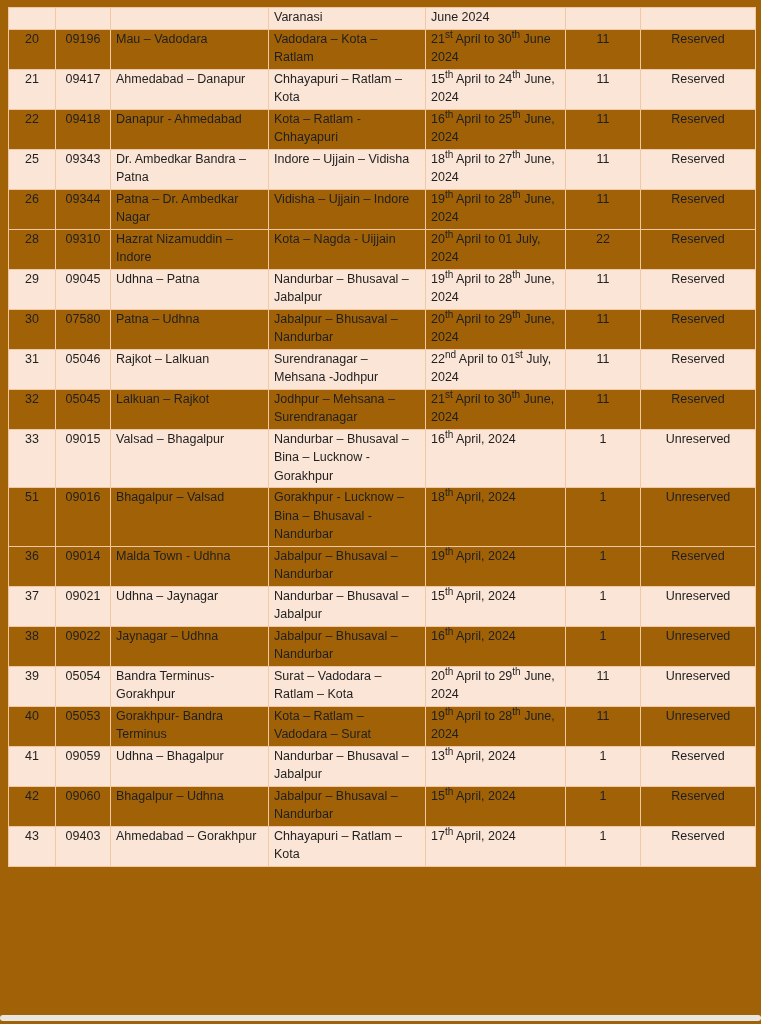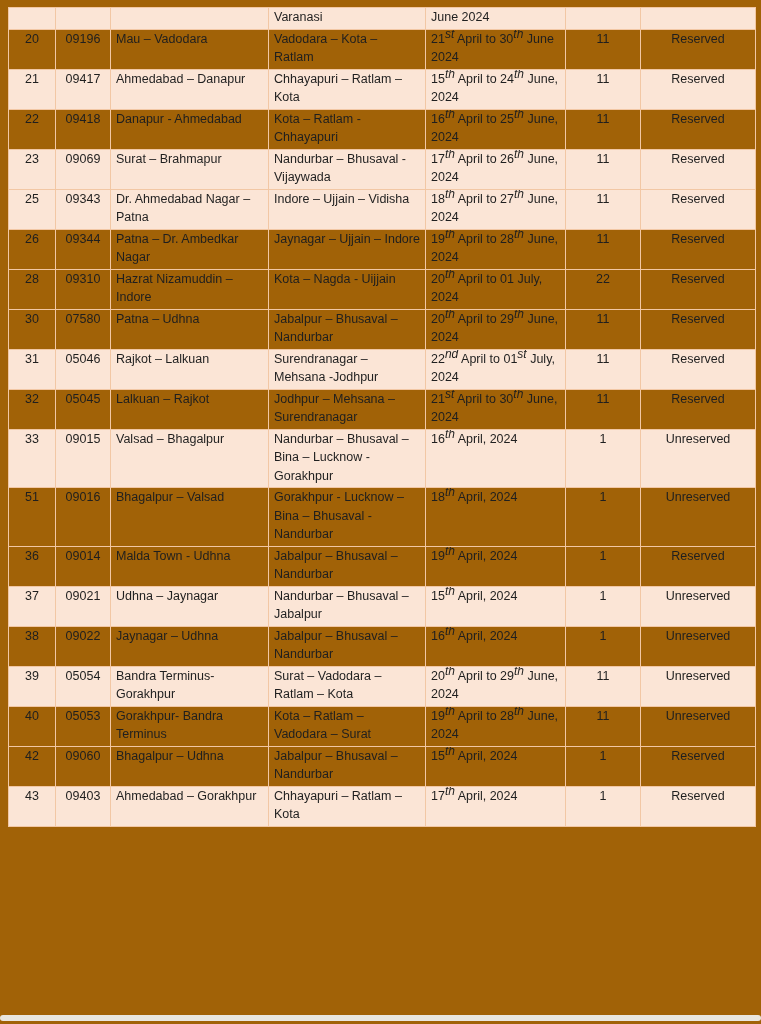--- a/index.html
+++ b/index.html
@@ -30,24 +30,23 @@
     color: #1f1f1f;
     overflow: hidden;
     word-wrap: break-word;
   }
   tr.data-row { height: 38px; }
   tr.cont-row { height: 20px; }
   tr.shaded td { background: #fbe5d6; }
   td.c-center { text-align: center; }
   td.c-left   { text-align: left; }
   td sup {
-    font-size: 12px;
+    font-size: 10px;
     line-height: 0;
     vertical-align: super;
-    font-style: italic;
   }
   .bottom-shadow {
     position: absolute;
     left: 0; top: 1015px;
     width: 761px; height: 6px;
     background: #e9e6df;
     border-radius: 3px;
   }
 </style>
 </head>
@@ -95,55 +94,55 @@
         <tr class="data-row">
           <td class="c-center">22</td>
           <td class="c-center">09418</td>
           <td class="c-left">Danapur - Ahmedabad</td>
           <td class="c-left">Kota – Ratlam - Chhayapuri</td>
           <td class="c-left">16<sup>th</sup> April to 25<sup>th</sup> June, 2024</td>
           <td class="c-center">11</td>
           <td class="c-center">Reserved</td>
         </tr>
         <tr class="data-row shaded">
-          <td class="c-center">23</td>
-          <td class="c-center">09069</td>
-          <td class="c-left">Surat – Brahmapur</td>
-          <td class="c-left">Nandurbar – Bhusaval - Vijaywada</td>
-          <td class="c-left">17<sup>th</sup> April to 26<sup>th</sup> June, 2024</td>
-          <td class="c-center">11</td>
-          <td class="c-center">Reserved</td>
-        </tr>
-        <tr class="data-row shaded">
           <td class="c-center">25</td>
           <td class="c-center">09343</td>
-          <td class="c-left">Dr. Ahmedabad Nagar – Patna</td>
+          <td class="c-left">Dr. Ambedkar Bandra – Patna</td>
           <td class="c-left">Indore – Ujjain – Vidisha</td>
           <td class="c-left">18<sup>th</sup> April to 27<sup>th</sup> June, 2024</td>
           <td class="c-center">11</td>
           <td class="c-center">Reserved</td>
         </tr>
         <tr class="data-row">
           <td class="c-center">26</td>
           <td class="c-center">09344</td>
           <td class="c-left">Patna – Dr. Ambedkar Nagar</td>
-          <td class="c-left">Jaynagar – Ujjain – Indore</td>
+          <td class="c-left">Vidisha – Ujjain – Indore</td>
           <td class="c-left">19<sup>th</sup> April to 28<sup>th</sup> June, 2024</td>
           <td class="c-center">11</td>
           <td class="c-center">Reserved</td>
         </tr>
         <tr class="data-row">
           <td class="c-center">28</td>
           <td class="c-center">09310</td>
           <td class="c-left">Hazrat Nizamuddin – Indore</td>
           <td class="c-left">Kota – Nagda - Uijjain</td>
           <td class="c-left">20<sup>th</sup> April to 01 July, 2024</td>
           <td class="c-center">22</td>
           <td class="c-center">Reserved</td>
         </tr>
+        <tr class="data-row shaded">
+          <td class="c-center">29</td>
+          <td class="c-center">09045</td>
+          <td class="c-left">Udhna – Patna</td>
+          <td class="c-left">Nandurbar – Bhusaval – Jabalpur</td>
+          <td class="c-left">19<sup>th</sup> April to 28<sup>th</sup> June, 2024</td>
+          <td class="c-center">11</td>
+          <td class="c-center">Reserved</td>
+        </tr>
         <tr class="data-row">
           <td class="c-center">30</td>
           <td class="c-center">07580</td>
           <td class="c-left">Patna – Udhna</td>
           <td class="c-left">Jabalpur – Bhusaval – Nandurbar</td>
           <td class="c-left">20<sup>th</sup> April to 29<sup>th</sup> June, 2024</td>
           <td class="c-center">11</td>
           <td class="c-center">Reserved</td>
         </tr>
         <tr class="data-row shaded">
@@ -219,20 +218,29 @@
           <td class="c-center">Unreserved</td>
         </tr>
         <tr class="data-row">
           <td class="c-center">40</td>
           <td class="c-center">05053</td>
           <td class="c-left">Gorakhpur- Bandra Terminus</td>
           <td class="c-left">Kota – Ratlam – Vadodara – Surat</td>
           <td class="c-left">19<sup>th</sup> April to 28<sup>th</sup> June, 2024</td>
           <td class="c-center">11</td>
           <td class="c-center">Unreserved</td>
+        </tr>
+        <tr class="data-row shaded">
+          <td class="c-center">41</td>
+          <td class="c-center">09059</td>
+          <td class="c-left">Udhna – Bhagalpur</td>
+          <td class="c-left">Nandurbar – Bhusaval – Jabalpur</td>
+          <td class="c-left">13<sup>th</sup> April, 2024</td>
+          <td class="c-center">1</td>
+          <td class="c-center">Reserved</td>
         </tr>
         <tr class="data-row">
           <td class="c-center">42</td>
           <td class="c-center">09060</td>
           <td class="c-left">Bhagalpur – Udhna</td>
           <td class="c-left">Jabalpur – Bhusaval – Nandurbar</td>
           <td class="c-left">15<sup>th</sup> April, 2024</td>
           <td class="c-center">1</td>
           <td class="c-center">Reserved</td>
         </tr>

